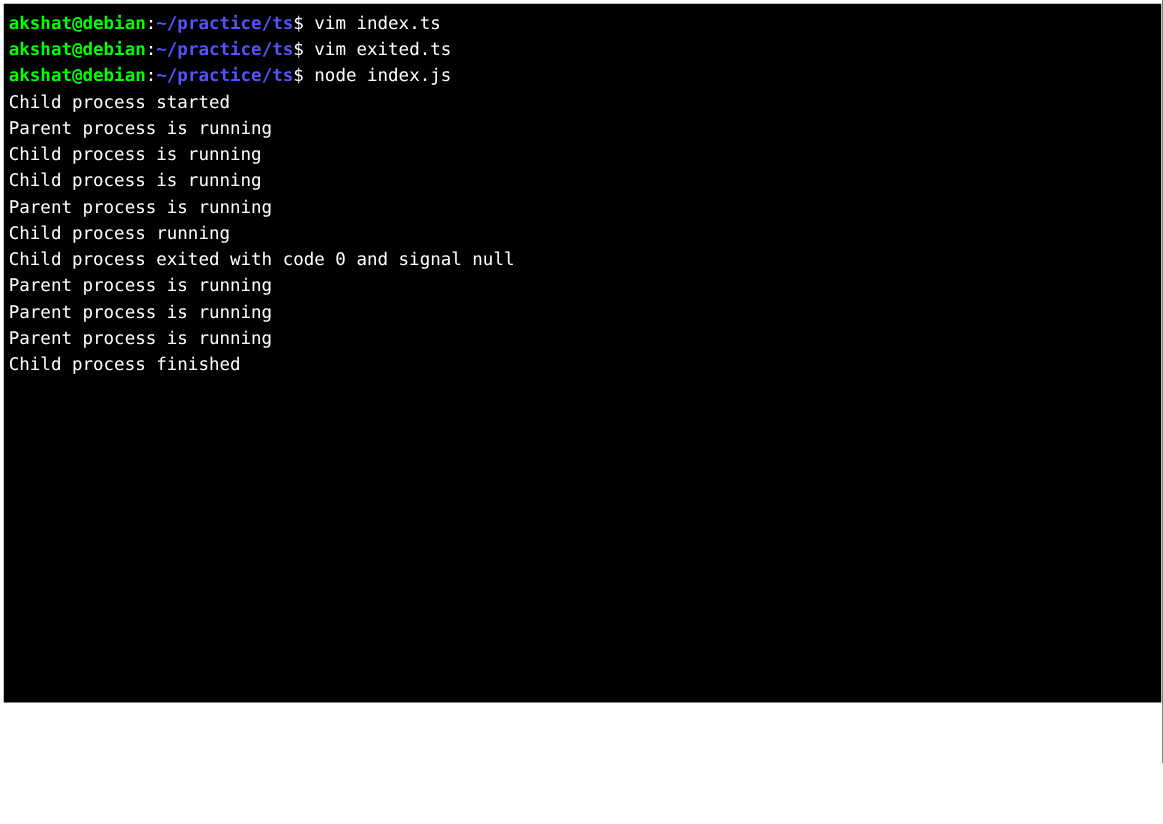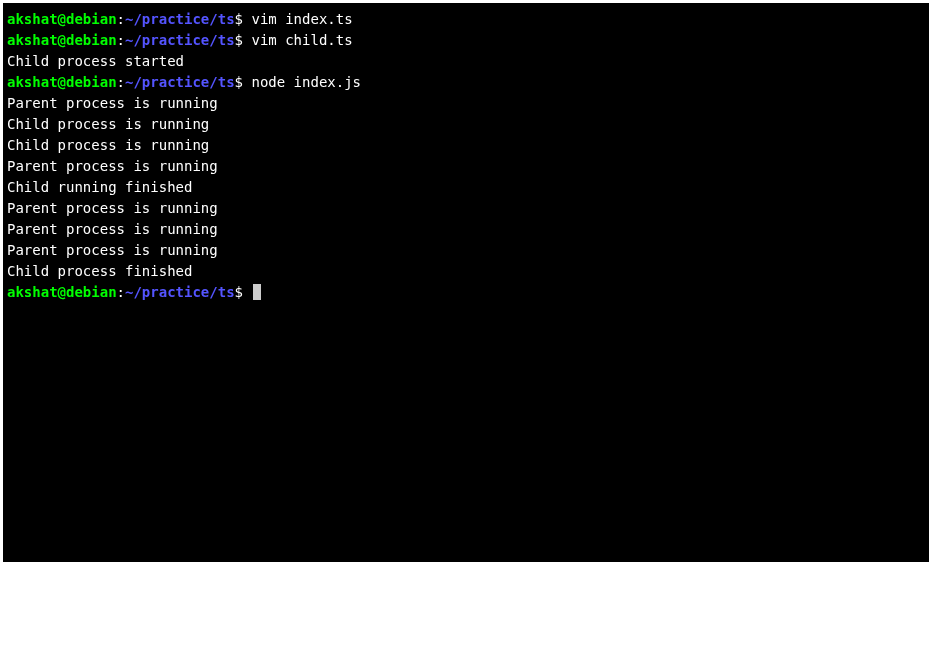--- a/index.html
+++ b/index.html
@@ -56,27 +56,27 @@
       vertical-align: text-bottom;
       margin-left: 2px;
     }
   </style>
 </head>
 <body>
 
 <div class="terminal">
   <div id="terminal-content">
       <div class="line"><span class="user">akshat@debian</span><span class="colon">:</span><span class="path">~/practice/ts</span><span class="dollar">$</span><span class="command"> vim index.ts</span></div>
-      <div class="line"><span class="user">akshat@debian</span><span class="colon">:</span><span class="path">~/practice/ts</span><span class="dollar">$</span><span class="command"> vim child.ts</span></div>
+      <div class="line"><span class="user">akshat@debian</span><span class="colon">:</span><span class="path">~/practice/ts</span><span class="dollar">$</span><span class="command"> vim exited.ts</span></div>
+      <div class="line"><span class="user">akshat@debian</span><span class="colon">:</span><span class="path">~/practice/ts</span><span class="dollar">$</span><span class="command"> node index.js</span></div>
       <div class="line"><span class="output">Child process started</span></div>
-      <div class="line"><span class="user">akshat@debian</span><span class="colon">:</span><span class="path">~/practice/ts</span><span class="dollar">$</span><span class="command"> node index.js</span></div>
       <div class="line"><span class="output">Parent process is running</span></div>
       <div class="line"><span class="output">Child process is running</span></div>
       <div class="line"><span class="output">Child process is running</span></div>
       <div class="line"><span class="output">Parent process is running</span></div>
-      <div class="line"><span class="output">Child running finished</span></div>
+      <div class="line"><span class="output">Child process running</span></div>
+      <div class="line"><span class="output">Child process exited with code 0 and signal null</span></div>
       <div class="line"><span class="output">Parent process is running</span></div>
       <div class="line"><span class="output">Parent process is running</span></div>
       <div class="line"><span class="output">Parent process is running</span></div>
       <div class="line"><span class="output">Child process finished</span></div>
-      <div class="line"><span class="user">akshat@debian</span><span class="colon">:</span><span class="path">~/practice/ts</span><span class="dollar">$</span><span class="command"> </span><span class="cursor"></span></div>
     </div>
 </div>
 
 </body></html>

